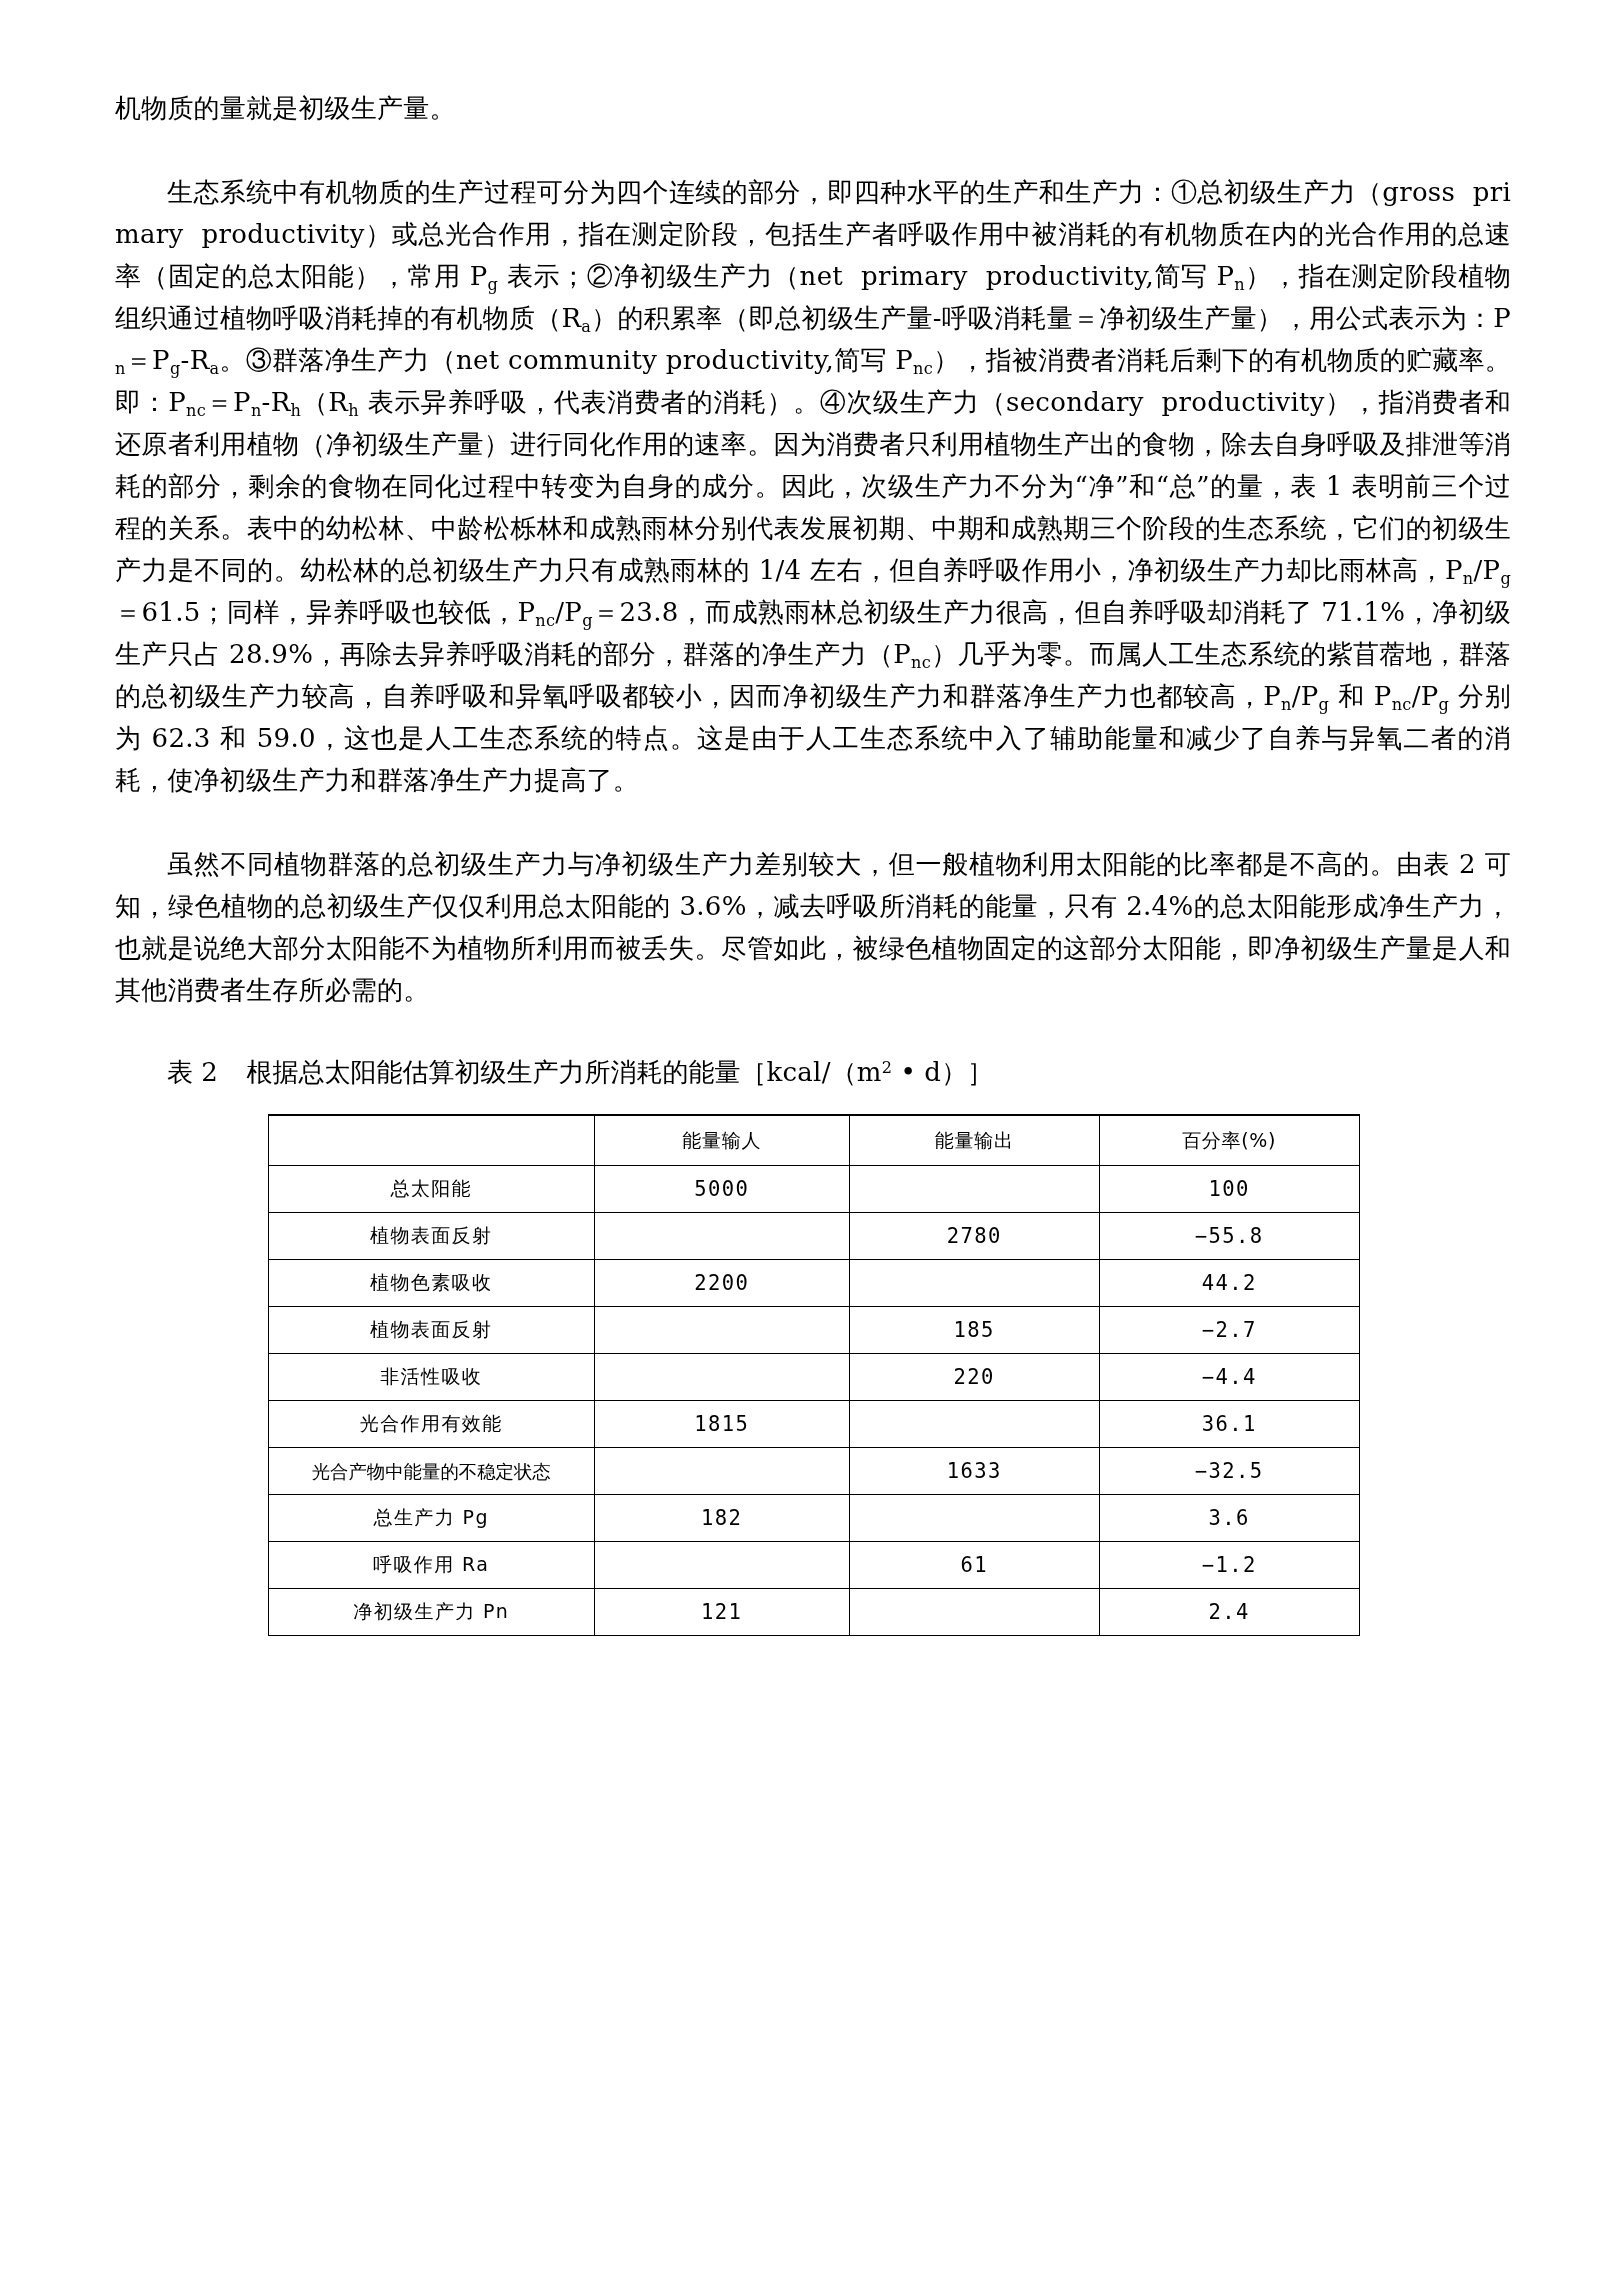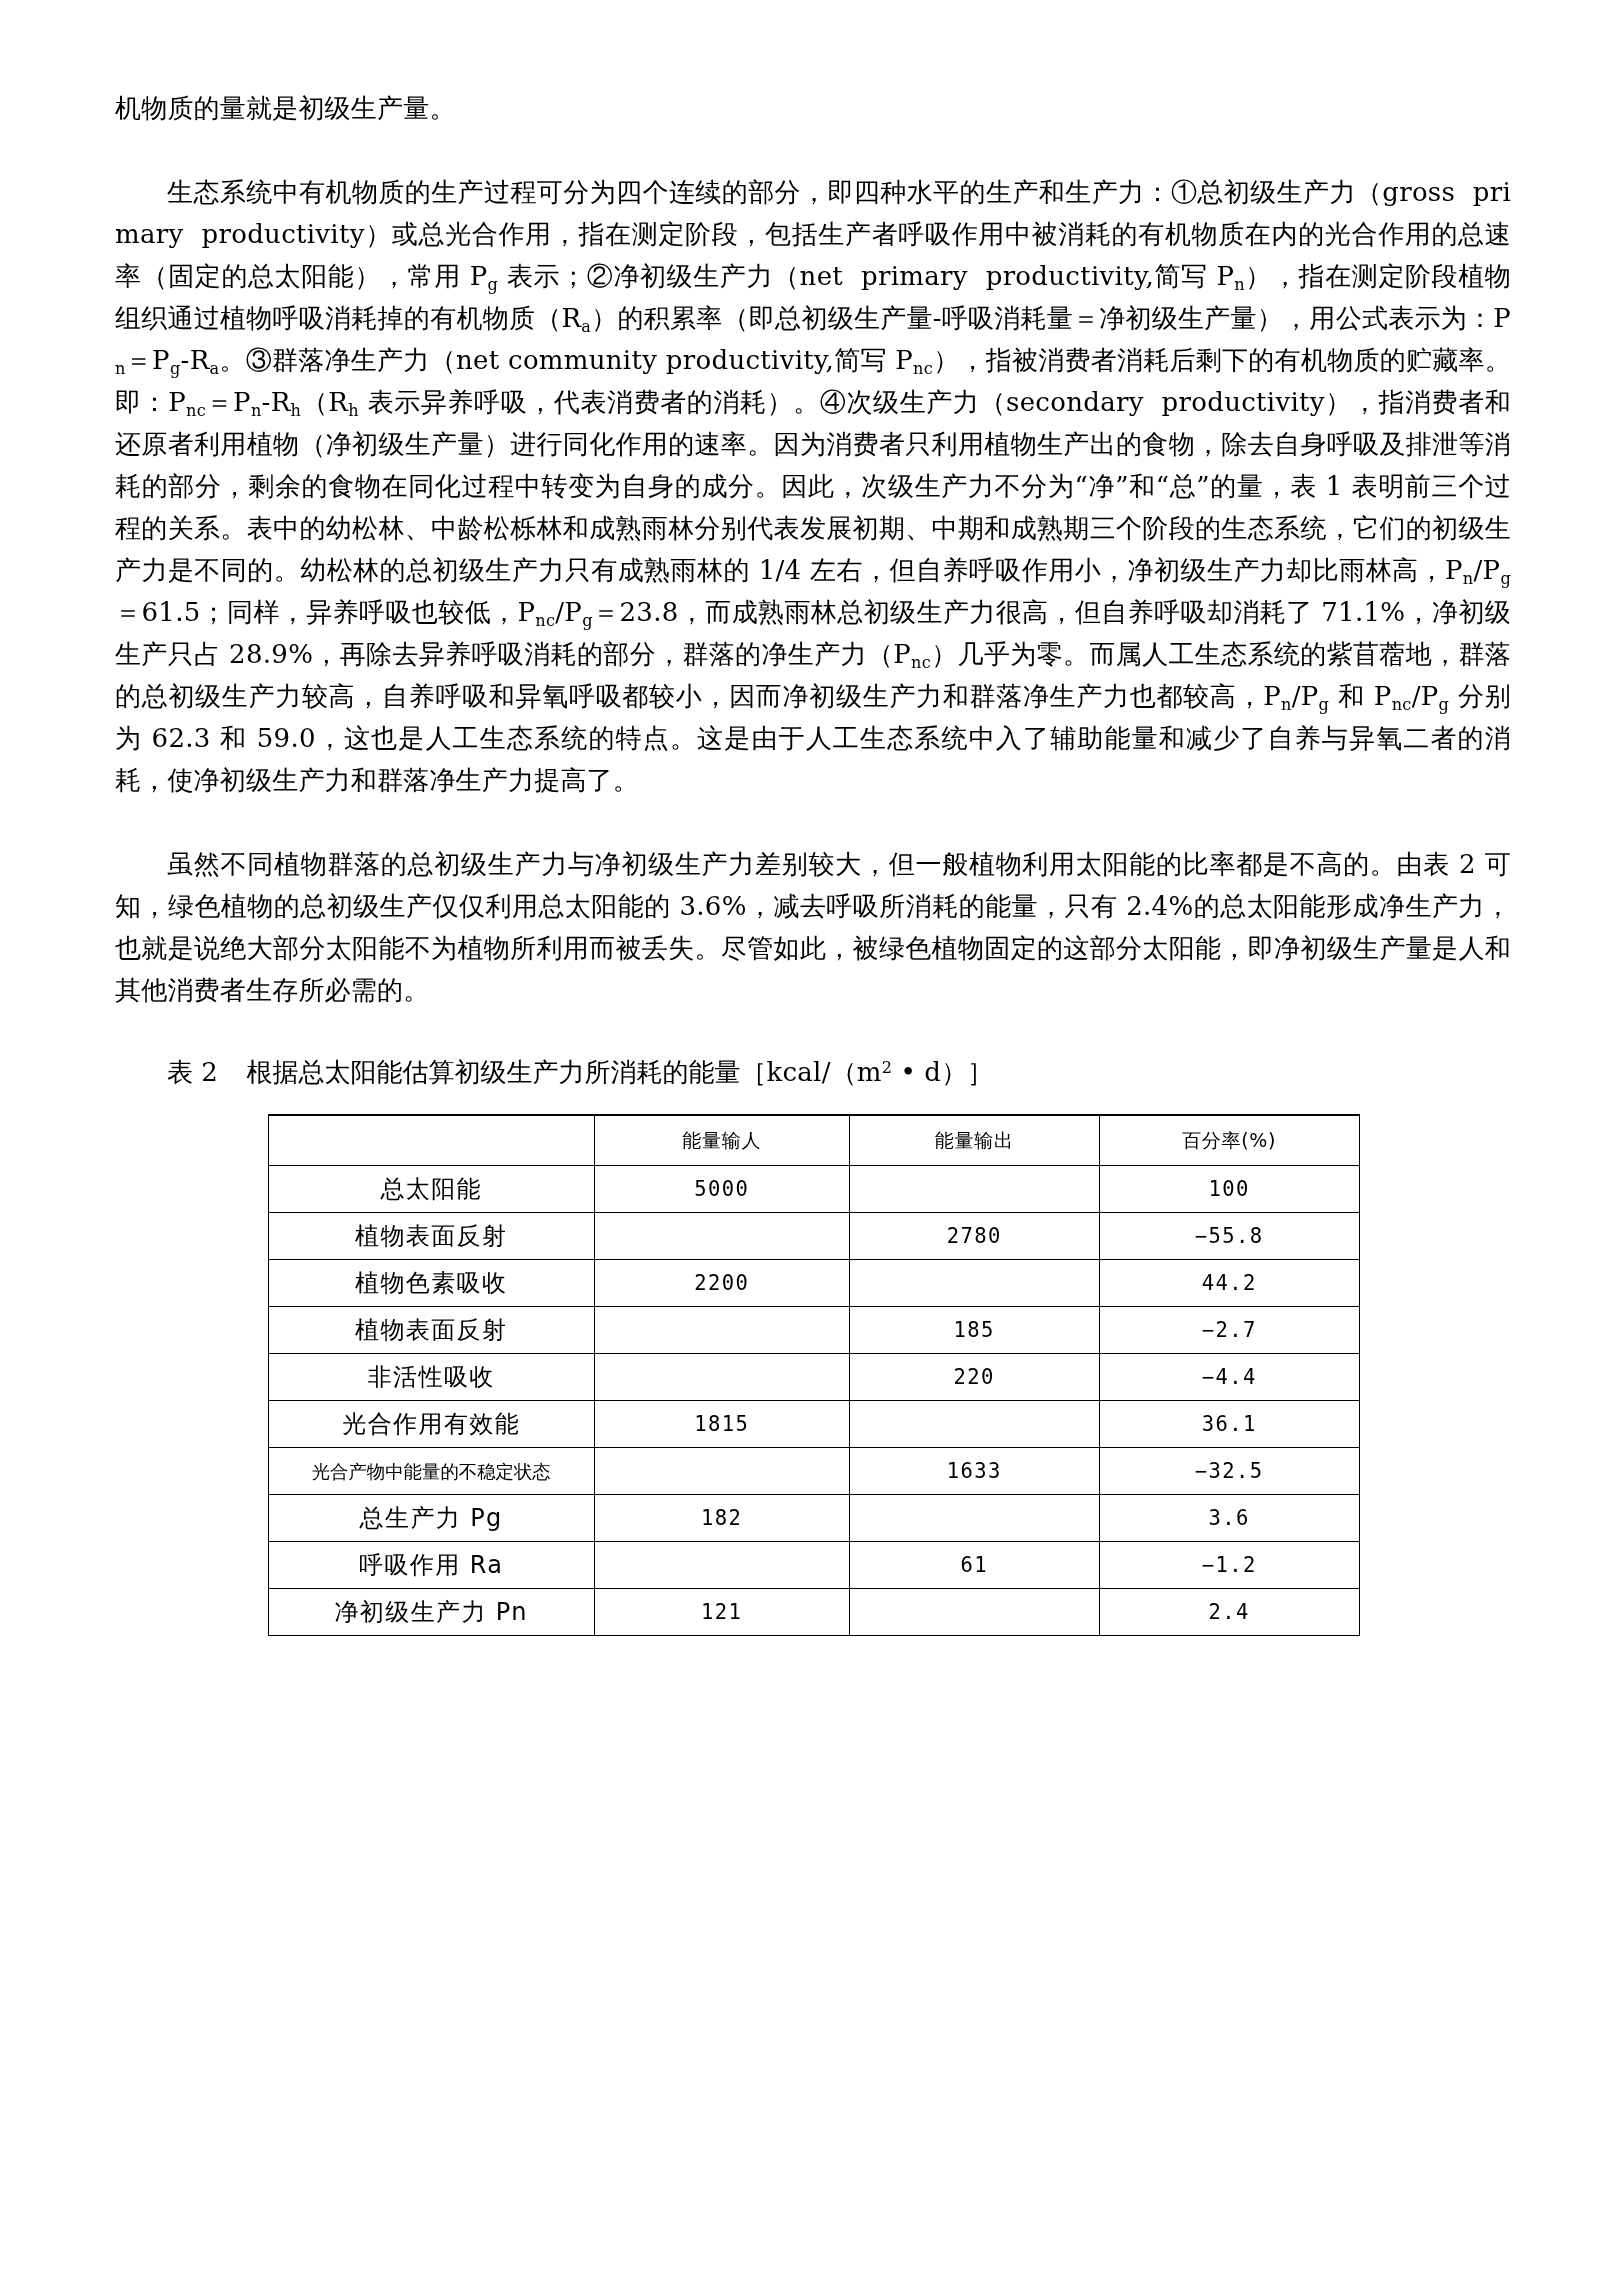--- a/index.html
+++ b/index.html
@@ -88,21 +88,21 @@
     text-align: center;
     vertical-align: middle;
     font-weight: normal;
     font-size: 20px;
     height: 46px;
     padding: 0 2.7px;
     letter-spacing: 0.7px;
   }
   table.data .rowlabel {
     font-family: "DejaVu Sans", "Liberation Sans", sans-serif;
-    font-size: 24px;
+    font-size: 19px;
     letter-spacing: 1.4px;
   }
   table.data .rowlabel.tight {
     letter-spacing: 0px;
     font-size: 18.4px;
   }
   table.data thead th {
     font-family: "DejaVu Sans", "Liberation Sans", sans-serif;
     font-size: 19px;
     letter-spacing: 0.7px;

